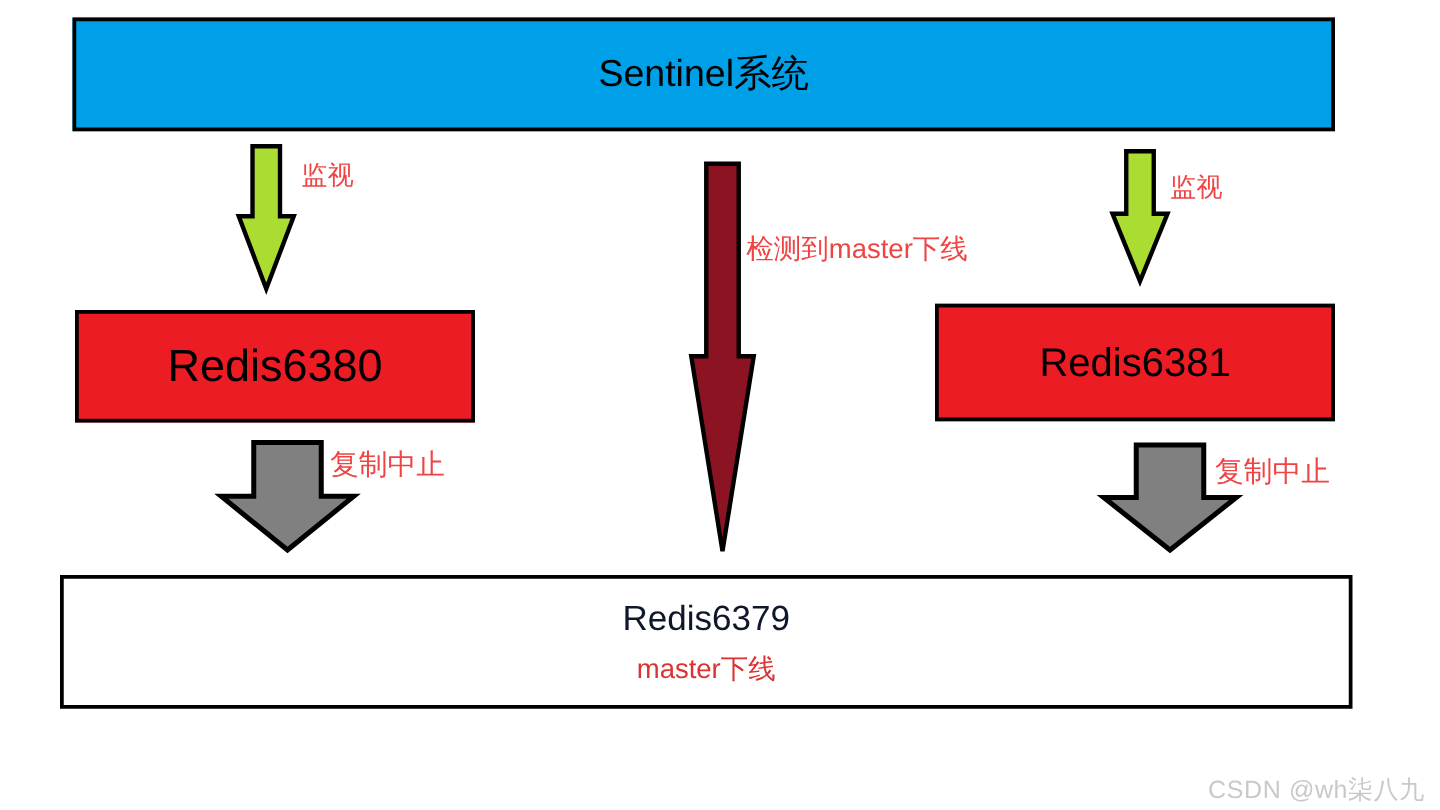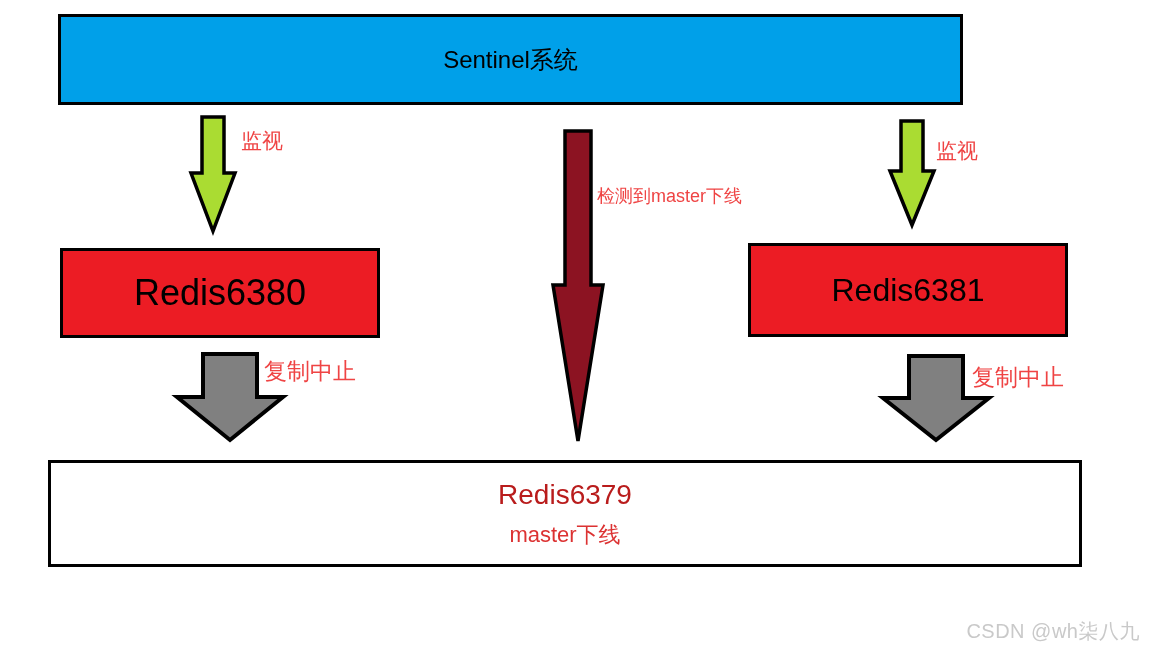--- a/index.html
+++ b/index.html
@@ -20,23 +20,23 @@
     position: absolute;
     border: 3px solid #000;
     box-sizing: border-box;
     display: flex;
     align-items: center;
     justify-content: center;
     text-align: center;
   }
   .sentinel-box {
     left: 58px; top: 14px;
-    width: 905px; height: 91px;
+    width: 1010px; height: 91px;
     background: #00A0E9;
-    font-size: 24px;
+    font-size: 30px;
   }
   .redis6380-box {
     left: 60px; top: 248px;
     width: 320px; height: 90px;
     background: #EC1C24;
     font-size: 36px;
   }
   .redis6381-box {
     left: 748px; top: 243px;
     width: 320px; height: 94px;
@@ -46,21 +46,21 @@
   .redis6379-box {
     left: 48px; top: 460px;
     width: 1034px; height: 107px;
     background: #ffffff;
     flex-direction: column;
     justify-content: center;
     gap: 15px;
   }
   .redis6379-title {
     font-size: 28px;
-    color: #b91c1c;
+    color: #0f172a;
     line-height: 1;
   }
   .redis6379-status {
     font-size: 22px;
     color: #DC3232;
     line-height: 1;
   }
   .arrow {
     position: absolute;
     overflow: visible;
@@ -71,21 +71,21 @@
   .arrow-repl-left     { left: 175px; top: 351px; }
   .arrow-repl-right    { left: 881px; top: 353px; }
   .edge-label {
     position: absolute;
     color: #ef4444;
     white-space: nowrap;
     line-height: 1.2;
   }
   .label-monitor-left  { left: 241px; top: 128px; font-size: 21px; }
   .label-monitor-right { left: 936px; top: 138px; font-size: 21px; }
-  .label-detect        { left: 597px; top: 186px; font-size: 18px; }
+  .label-detect        { left: 597px; top: 186px; font-size: 22px; }
   .label-repl-left     { left: 264px; top: 358px; font-size: 23px; }
   .label-repl-right    { left: 972px; top: 364px; font-size: 23px; }
   .watermark {
     position: absolute;
     right: 12px;
     top: 618px;
     font-size: 20px;
     color: #c9c9c9;
     letter-spacing: 0.5px;
   }

